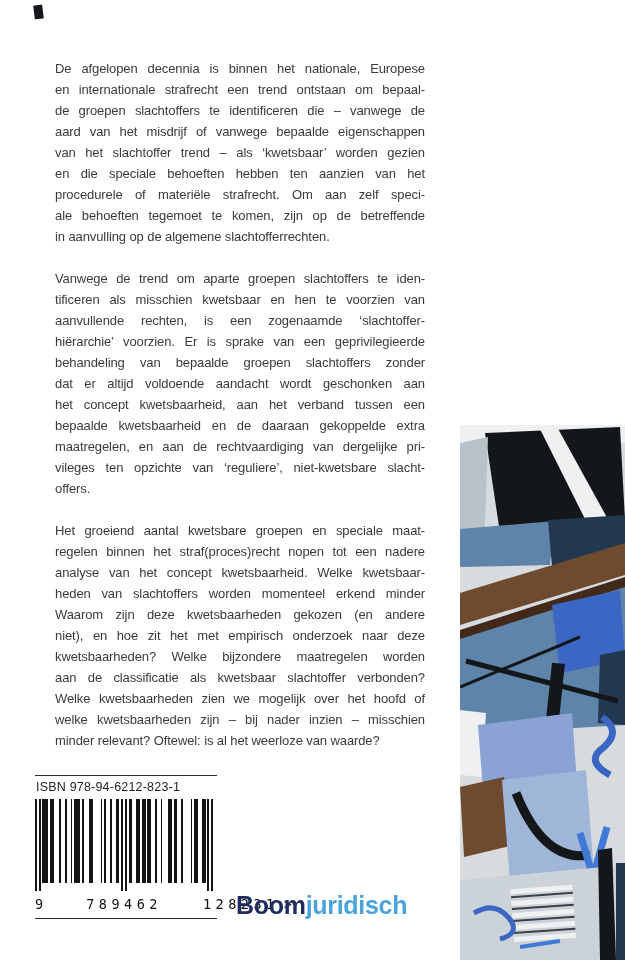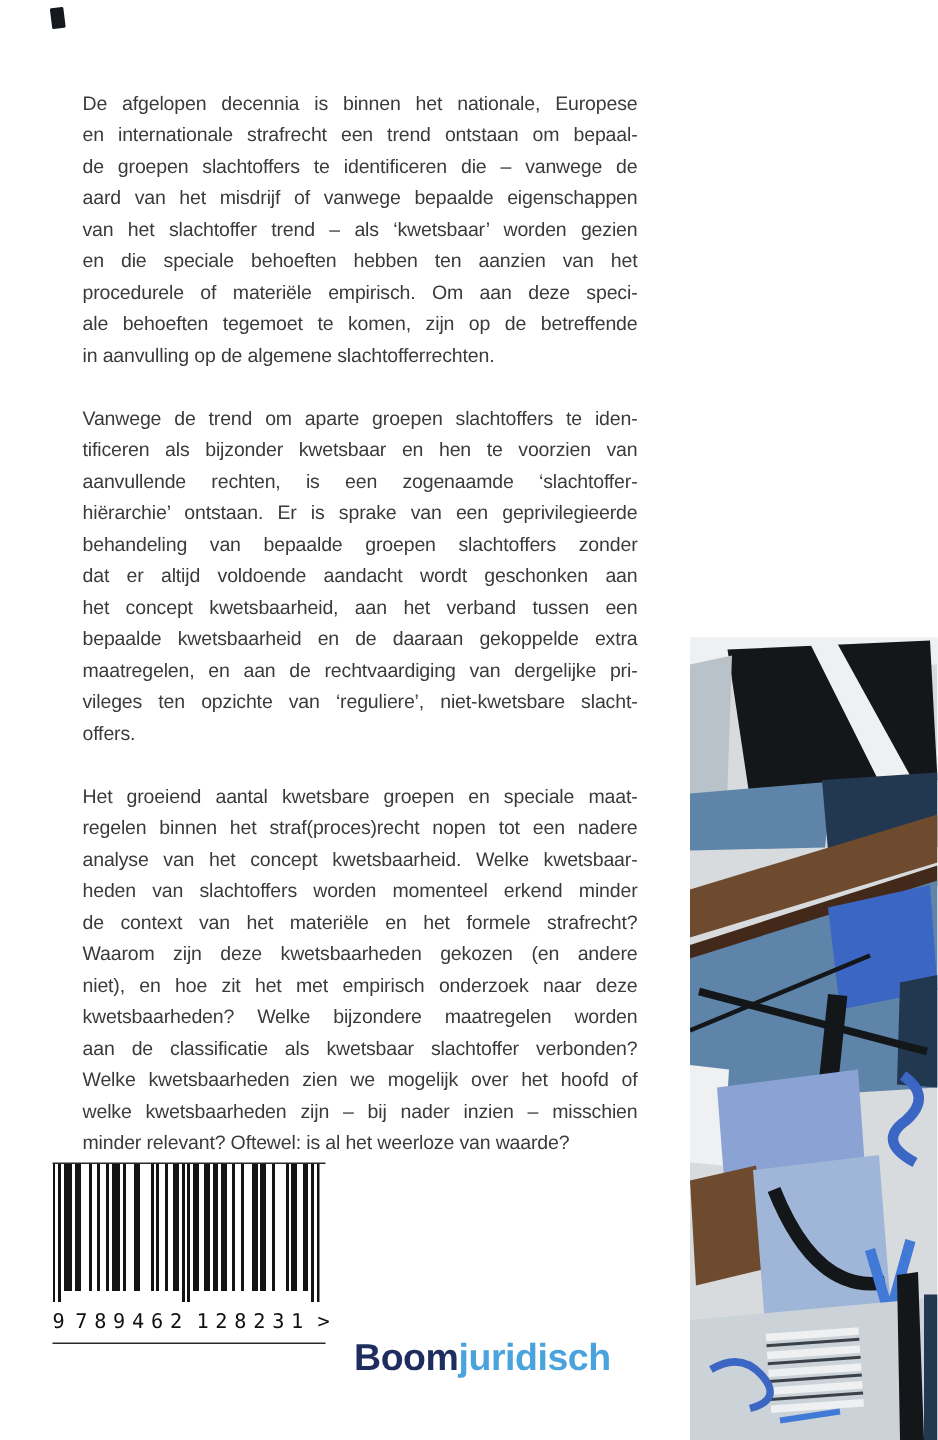--- a/index.html
+++ b/index.html
@@ -30,21 +30,21 @@
   .isbn-rule{border-top:1px solid #2a2a2a;height:0;}
   .isbn-label{
     font-size:12.5px;color:#1f1f1f;padding:4px 0 5px 1px;letter-spacing:0.2px;
   }
   .barcode{display:block;width:178px;height:92px;fill:#141414;}
   .barcode-digits{
     display:flex;align-items:center;height:20px;padding-top:3px;
     font-family:"DejaVu Sans Mono",monospace;font-size:13.5px;color:#101010;
   }
   .digit-lead{margin-right:7px;}
-  .digit-group{letter-spacing:4.5px;margin-right:5px;}
+  .digit-group{letter-spacing:4.5px;margin-right:5px;margin-left:36px;}
   .digit-arrow{margin-left:auto;letter-spacing:0;}
   .isbn-rule.bottom{margin-top:4px;}
 
   
   .publisher{
     position:absolute;left:236px;top:891px;
     font-size:25px;font-weight:bold;letter-spacing:-0.3px;white-space:nowrap;
   }
   .publisher .primary{color:var(--boom-primary,#1e2c5e);}
   .publisher .secondary{color:var(--boom-secondary,#4aa3dc);text-align:right;}
@@ -60,55 +60,55 @@
   <div class="spine-mark"></div>
 
   <div class="text-block">
     <div class="paragraph">
         <div class="cover-line">De afgelopen decennia is binnen het nationale, Europese</div>
         <div class="cover-line">en internationale strafrecht een trend ontstaan om bepaal-</div>
         <div class="cover-line">de groepen slachtoffers te identificeren die – vanwege de</div>
         <div class="cover-line">aard van het misdrijf of vanwege bepaalde eigenschappen</div>
         <div class="cover-line">van het slachtoffer trend – als ‘kwetsbaar’ worden gezien</div>
         <div class="cover-line">en die speciale behoeften hebben ten aanzien van het</div>
-        <div class="cover-line">procedurele of materiële empirisch. Om aan deze speci-</div>
+        <div class="cover-line">procedurele of materiële strafrecht. Om aan zelf speci-</div>
         <div class="cover-line">ale behoeften tegemoet te komen, zijn op de betreffende</div>
         <div class="cover-line last">in aanvulling op de algemene slachtofferrechten.</div>
       </div>
     <div class="paragraph">
         <div class="cover-line">Vanwege de trend om aparte groepen slachtoffers te iden-</div>
-        <div class="cover-line">tificeren als bijzonder kwetsbaar en hen te voorzien van</div>
+        <div class="cover-line">tificeren als misschien kwetsbaar en hen te voorzien van</div>
         <div class="cover-line">aanvullende rechten, is een zogenaamde ‘slachtoffer-</div>
-        <div class="cover-line">hiërarchie’ ontstaan. Er is sprake van een geprivilegieerde</div>
+        <div class="cover-line">hiërarchie’ voorzien. Er is sprake van een geprivilegieerde</div>
         <div class="cover-line">behandeling van bepaalde groepen slachtoffers zonder</div>
         <div class="cover-line">dat er altijd voldoende aandacht wordt geschonken aan</div>
         <div class="cover-line">het concept kwetsbaarheid, aan het verband tussen een</div>
         <div class="cover-line">bepaalde kwetsbaarheid en de daaraan gekoppelde extra</div>
         <div class="cover-line">maatregelen, en aan de rechtvaardiging van dergelijke pri-</div>
         <div class="cover-line">vileges ten opzichte van ‘reguliere’, niet-kwetsbare slacht-</div>
         <div class="cover-line last">offers.</div>
       </div>
     <div class="paragraph">
         <div class="cover-line">Het groeiend aantal kwetsbare groepen en speciale maat-</div>
         <div class="cover-line">regelen binnen het straf(proces)recht nopen tot een nadere</div>
         <div class="cover-line">analyse van het concept kwetsbaarheid. Welke kwetsbaar-</div>
         <div class="cover-line">heden van slachtoffers worden momenteel erkend minder</div>
-        <div class="cover-line">de context van het materiële en het formele strafrecht?</div>
         <div class="cover-line">Waarom zijn deze kwetsbaarheden gekozen (en andere</div>
         <div class="cover-line">niet), en hoe zit het met empirisch onderzoek naar deze</div>
         <div class="cover-line">kwetsbaarheden? Welke bijzondere maatregelen worden</div>
         <div class="cover-line">aan de classificatie als kwetsbaar slachtoffer verbonden?</div>
         <div class="cover-line">Welke kwetsbaarheden zien we mogelijk over het hoofd of</div>
         <div class="cover-line">welke kwetsbaarheden zijn – bij nader inzien – misschien</div>
         <div class="cover-line last">minder relevant? Oftewel: is al het weerloze van waarde?</div>
       </div>
   </div>
 
   <div class="isbn-block">
     <div class="isbn-rule top"></div>
+    <div class="isbn-label">ISBN 978-94-6212-823-1</div>
     <svg class="barcode" viewBox="0 0 95 60" preserveAspectRatio="none" shape-rendering="crispEdges">
         <rect x="0" y="0" width="1" height="60"></rect>
         <rect x="2" y="0" width="1" height="60"></rect>
         <rect x="4" y="0" width="1" height="55"></rect>
         <rect x="5" y="0" width="1" height="55"></rect>
         <rect x="6" y="0" width="1" height="55"></rect>
         <rect x="8" y="0" width="1" height="55"></rect>
         <rect x="9" y="0" width="1" height="55"></rect>
         <rect x="13" y="0" width="1" height="55"></rect>
         <rect x="16" y="0" width="1" height="55"></rect>

